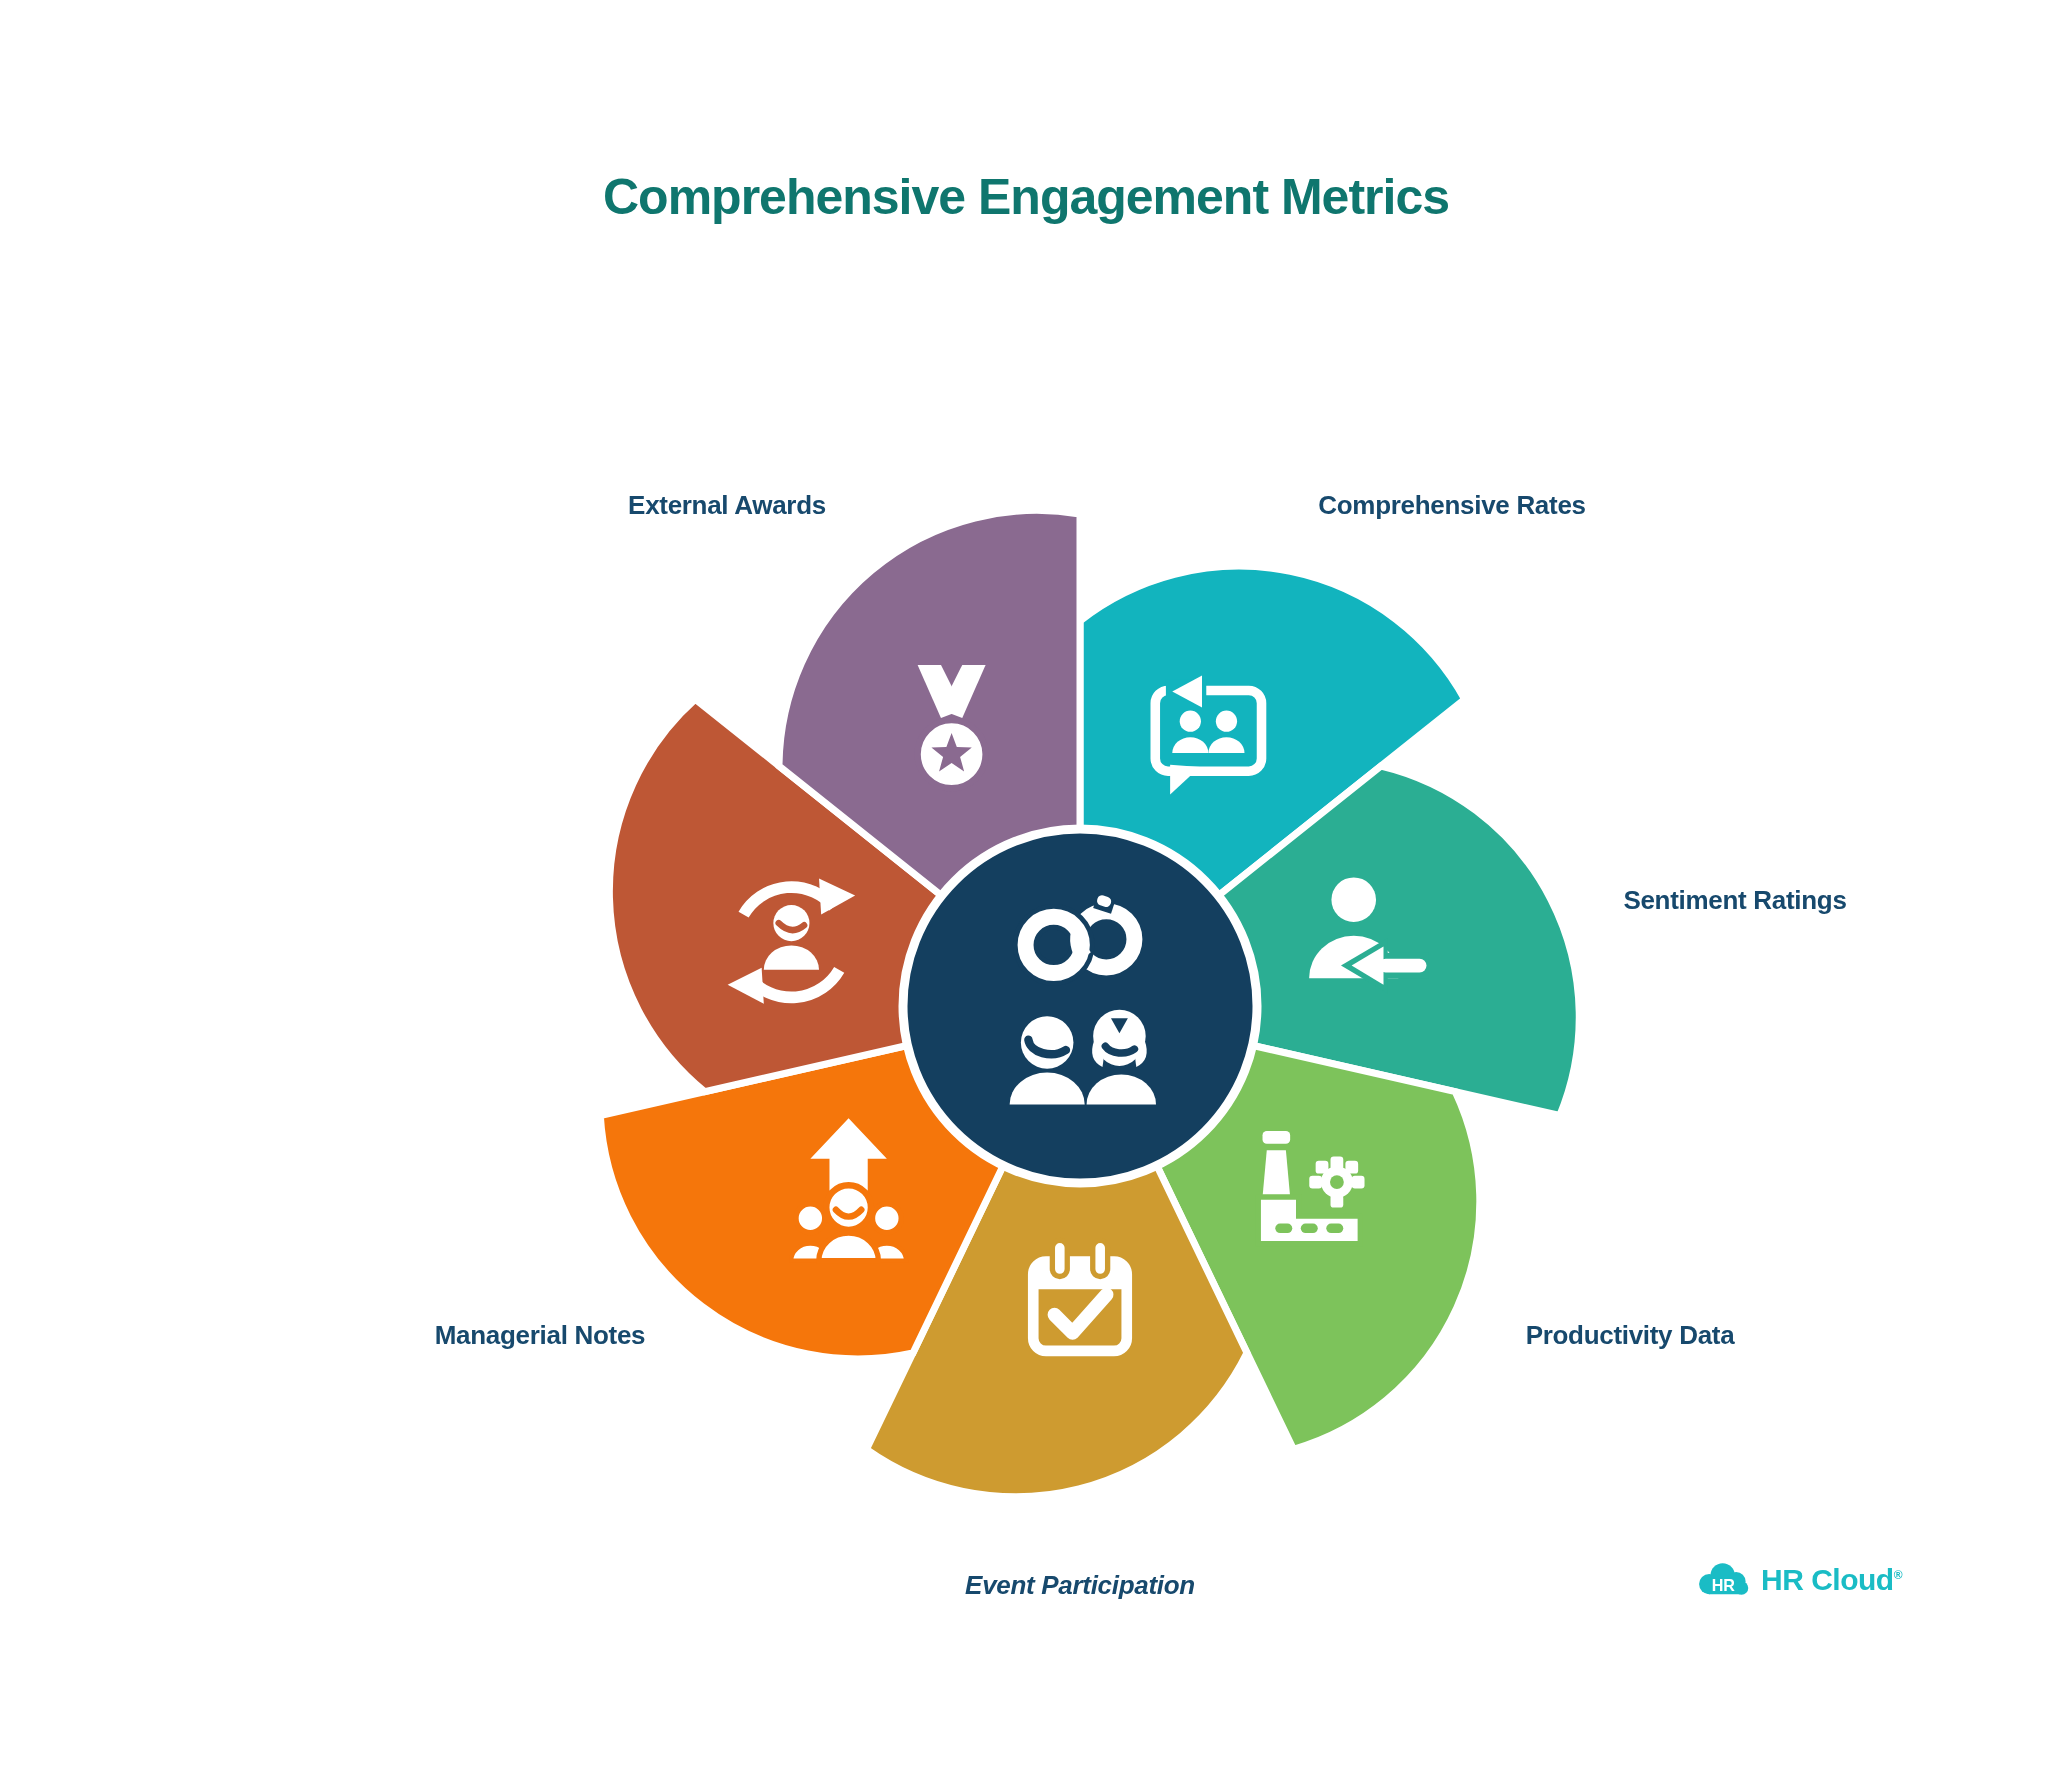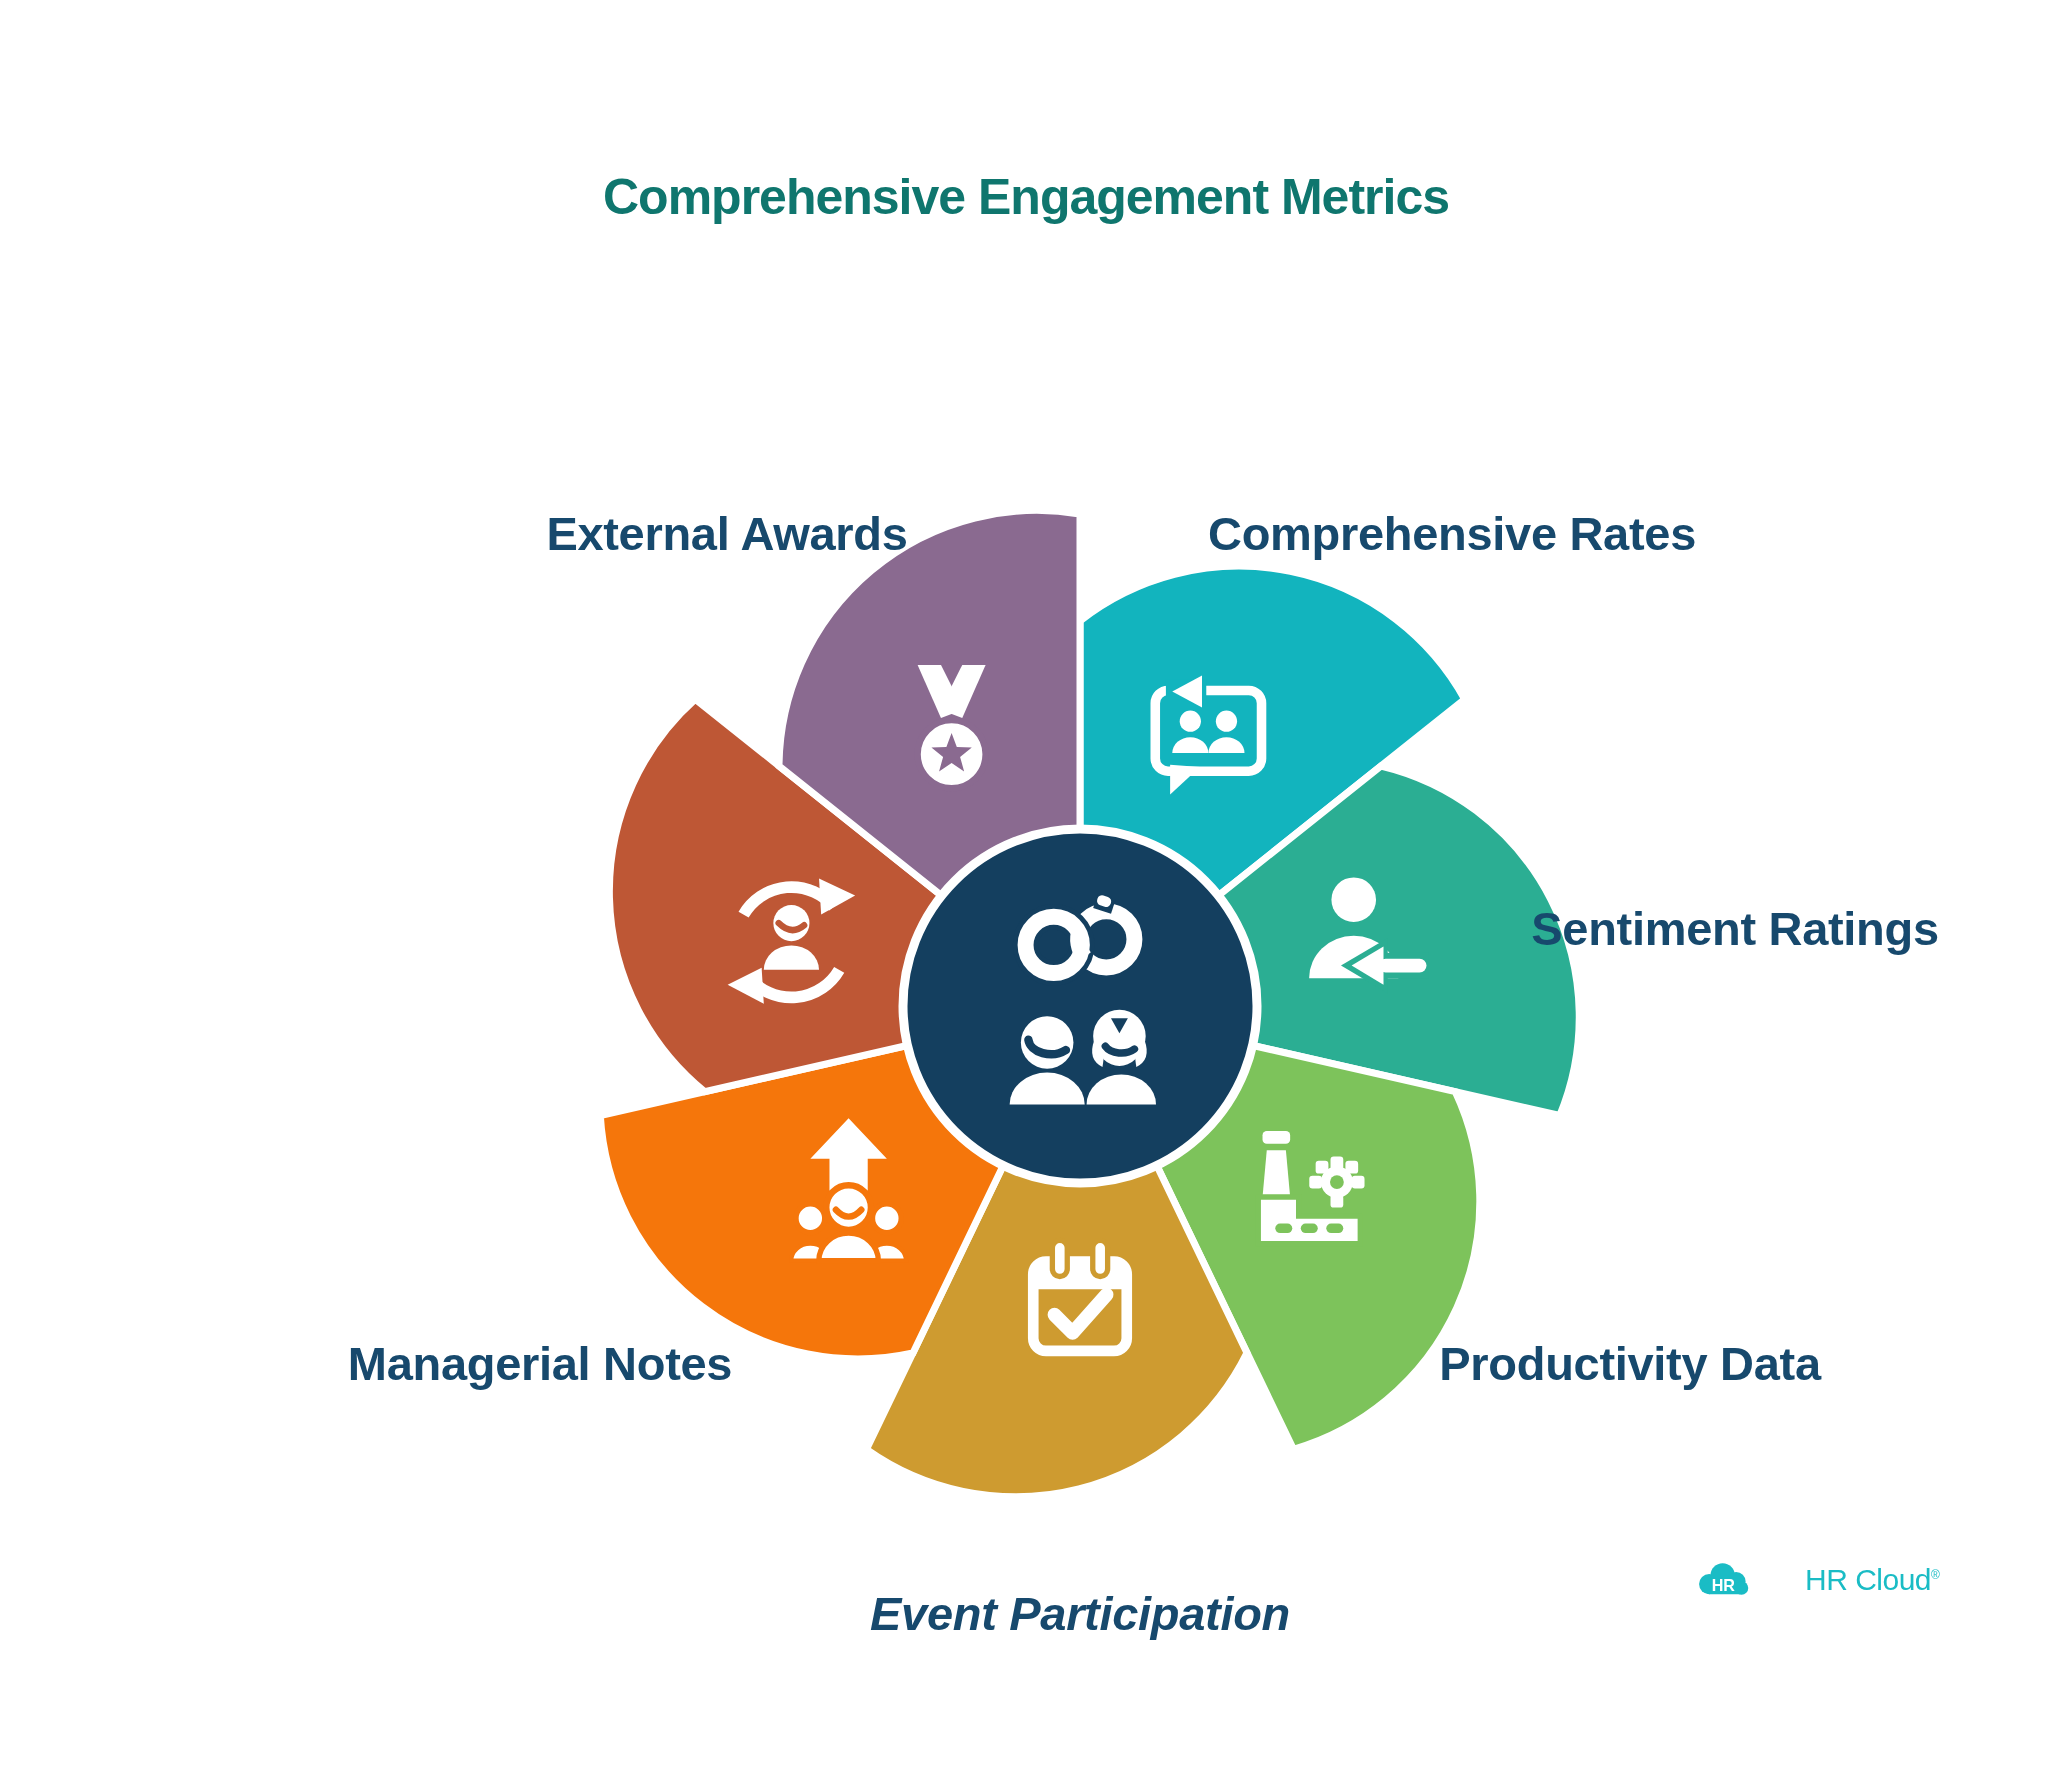--- a/index.html
+++ b/index.html
@@ -9,34 +9,34 @@
   }
   main{position:absolute;inset:0;}
   h1.title{
     position:absolute;top:168px;left:0;right:0;margin:0;
     text-align:center;font-size:50px;font-weight:700;letter-spacing:-1px;
     color:#16476b;
   }
   #wheel{position:absolute;left:0;top:0;width:2052px;height:1773px;}
   .seg-label{
     position:absolute;transform:translate(-50%,-50%);
-    font-size:47px;font-weight:700;color:#17496d;white-space:nowrap;letter-spacing:-0.3px;margin-top:28px;
+    font-size:26px;font-weight:700;color:#17496d;white-space:nowrap;letter-spacing:-0.3px;
   }
   .lbl-external-awards{left:727px;top:505px;}
   .lbl-participation-rates{left:1452px;top:505px;}
   .lbl-turnover-retention{left:385px;top:900px;}
   .lbl-sentiment-ratings{left:1735px;top:900px;}
   .lbl-managerial-notes{left:540px;top:1335px;}
   .lbl-productivity-data{left:1630px;top:1335px;text-align:center;}
   .lbl-event-participation{left:1080px;top:1585px;font-style:italic;}
   .logo{
     position:absolute;left:1693px;top:1556px;display:flex;align-items:center;gap:6px;
   }
   .logo-cloud{width:62px;height:48px;}
-  .logo-text{color:#1abcc5;font-weight:400;font-size:30px;letter-spacing:-0.5px;margin-left:44px;}
+  .logo-text{color:#1abcc5;font-weight:700;font-size:30px;letter-spacing:-0.5px;}
   .logo-text sup{font-size:12px;}
 </style>
 </head>
 <body>
 
 <main>
 
   <h1 class="title" style="color: #0f766e;">Comprehensive Engagement Metrics</h1>
 
   <svg id="wheel" viewBox="0 0 2052 1773">

